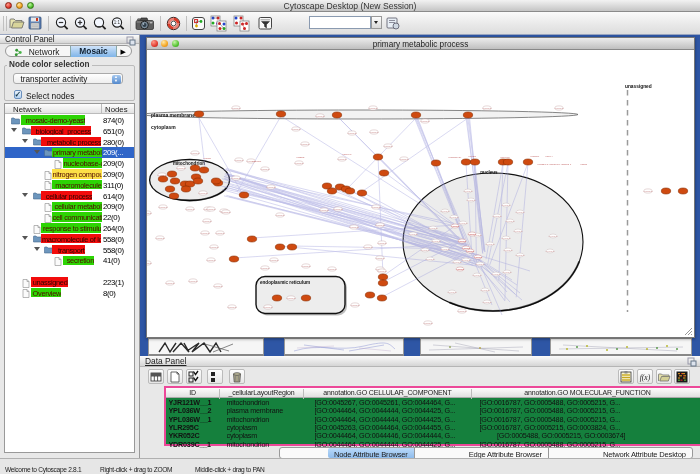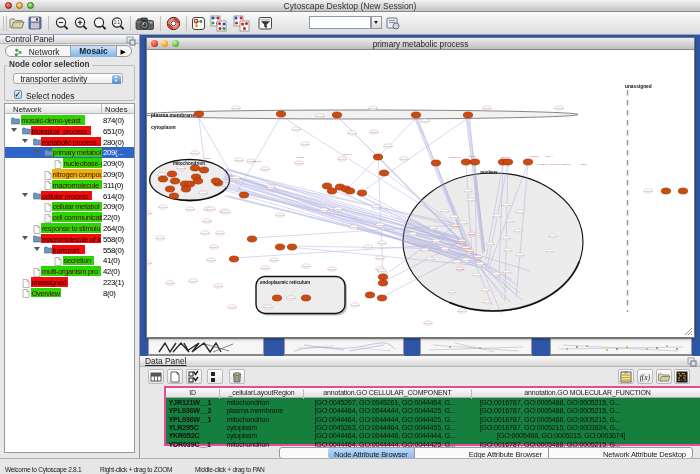--- a/index.html
+++ b/index.html
@@ -37,21 +37,21 @@
 #cp-check { position:absolute; left:13.5px; top:55px; width:8.5px; height:8.5px;
   background:linear-gradient(#eaf2fb,#b4d2f0); border:1px solid #6a8fbd; border-radius:2px;
   color:#134; font-size:8px; line-height:7px; font-weight:bold; }
 #cp-checklabel { position:absolute; left:26px; top:55.5px; font-size:8.4px; color:#111; }
 #cp-tree { position:absolute; left:4px; top:68px; width:131px; height:350px;
   background:#fff; border:1px solid #999; overflow:hidden; }
 #tree-head { position:absolute; left:0; top:0; width:129px; height:10px;
   background:linear-gradient(#fdfdfd,#e3e3e3); border-bottom:1px solid #bbb; font-size:7.8px; color:#222; }
 .trow { position:absolute; left:0; width:129px; height:10.8px; font-size:7.4px;
   white-space:nowrap; letter-spacing:-0.3px; }
-.tlabel { position:absolute; top:0.8px; height:9.4px; padding:0.8px 0 0 0.5px; overflow:hidden; }
+.tlabel { position:absolute; top:0.8px; height:9.4px; padding:0.8px 0 0 0.5px; overflow:hidden;text-align:right; }
 .tnum { position:absolute; left:98px; top:1.6px; color:#000; font-size:7.8px; letter-spacing:-0.3px; }
 .ticon { position:absolute; top:2px; }
 .tarr { position:absolute; top:3.2px; width:0; height:0;
   border-left:3.2px solid transparent; border-right:3.2px solid transparent; border-top:4.2px solid #555; }
 #iwin { left:146px; top:37px; width:549px; height:301px; background:#fff;
   border:1px solid #777; overflow:hidden; box-shadow:0 1px 3px rgba(0,0,0,0.4); }
 #iwin-bar { position:absolute; left:0; top:0; width:547px; height:12px;
   background:linear-gradient(#ececec,#bfbfbf); border-bottom:1px solid #888; }
 #iwin-title { position:absolute; left:0; right:0; top:1.5px; text-align:center; font-size:8.2px; color:#222; }
 .bgwin { position:absolute; background:#f6f6f6; border:1px solid #999; border-bottom:2px solid #888; }
@@ -683,21 +683,21 @@
           <path d="M5 0.5 L5 2.5 L7 2.5" fill="none" stroke="#999" stroke-width="0.7"></path>
         </svg>
         <div class="tlabel" style="left:58px;background:#2dd404;width:38.5px;color:#500a00">nucleobase-c</div>
         <div class="tnum" style="color:#000">209(0)</div>
       </div>
       <div class="trow" style="top:64.5px;">
         <svg class="ticon" style="left:38.5px" width="8" height="9" viewBox="0 0 8 9">
           <path d="M1 0.5 L5 0.5 L7 2.5 L7 8.5 L1 8.5 Z" fill="#fbfbfb" stroke="#999" stroke-width="0.7"></path>
           <path d="M5 0.5 L5 2.5 L7 2.5" fill="none" stroke="#999" stroke-width="0.7"></path>
         </svg>
-        <div class="tlabel" style="left:47px;background:#eab308;width:49.5px;color:#500a00">nitrogen compou</div>
+        <div class="tlabel" style="left:47px;background:#fde047;width:49.5px;color:#500a00">nitrogen compou</div>
         <div class="tnum" style="color:#000">209(0)</div>
       </div>
       <div class="trow" style="top:75.30000000000001px;">
         <svg class="ticon" style="left:38.5px" width="8" height="9" viewBox="0 0 8 9">
           <path d="M1 0.5 L5 0.5 L7 2.5 L7 8.5 L1 8.5 Z" fill="#fbfbfb" stroke="#999" stroke-width="0.7"></path>
           <path d="M5 0.5 L5 2.5 L7 2.5" fill="none" stroke="#999" stroke-width="0.7"></path>
         </svg>
         <div class="tlabel" style="left:47px;background:#2dd404;width:49.5px;color:#500a00">macromolecule</div>
         <div class="tnum" style="color:#000">311(0)</div>
       </div>
@@ -749,28 +749,20 @@
         <div class="tlabel" style="left:47px;background:#f20c0c;width:32.5px;color:#2a0500">transport</div>
         <div class="tnum" style="color:#000">558(0)</div>
       </div>
       <div class="trow" style="top:150.9px;">
         <svg class="ticon" style="left:48.8px" width="8" height="9" viewBox="0 0 8 9">
           <path d="M1 0.5 L5 0.5 L7 2.5 L7 8.5 L1 8.5 Z" fill="#fbfbfb" stroke="#999" stroke-width="0.7"></path>
           <path d="M5 0.5 L5 2.5 L7 2.5" fill="none" stroke="#999" stroke-width="0.7"></path>
         </svg>
         <div class="tlabel" style="left:58px;background:#2dd404;width:31px;color:#500a00">secretion</div>
         <div class="tnum" style="color:#000">41(0)</div>
-      </div>
-      <div class="trow" style="top:161.70000000000002px;">
-        <svg class="ticon" style="left:28px" width="8" height="9" viewBox="0 0 8 9">
-          <path d="M1 0.5 L5 0.5 L7 2.5 L7 8.5 L1 8.5 Z" fill="#fbfbfb" stroke="#999" stroke-width="0.7"></path>
-          <path d="M5 0.5 L5 2.5 L7 2.5" fill="none" stroke="#999" stroke-width="0.7"></path>
-        </svg>
-        <div class="tlabel" style="left:36.4px;background:#2dd404;width:60px;color:#500a00">multi-organism pro</div>
-        <div class="tnum" style="color:#000">42(0)</div>
       </div>
       <div class="trow" style="top:172.5px;">
         <svg class="ticon" style="left:16.7px" width="8" height="9" viewBox="0 0 8 9">
           <path d="M1 0.5 L5 0.5 L7 2.5 L7 8.5 L1 8.5 Z" fill="#fbfbfb" stroke="#999" stroke-width="0.7"></path>
           <path d="M5 0.5 L5 2.5 L7 2.5" fill="none" stroke="#999" stroke-width="0.7"></path>
         </svg>
         <div class="tlabel" style="left:26px;background:#f20c0c;width:36.5px;color:#2a0500">unassigned</div>
         <div class="tnum" style="color:#000">223(1)</div>
       </div>
       <div class="trow" style="top:183.3px;">

